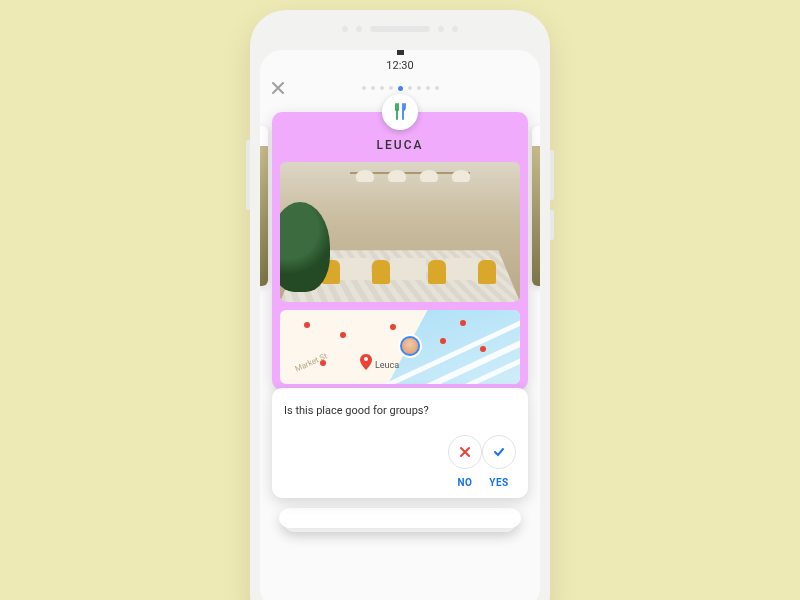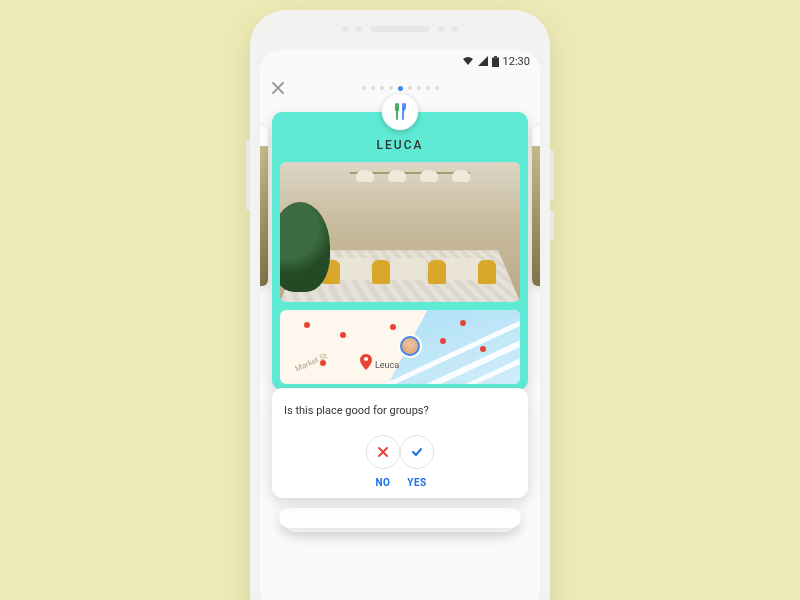--- a/index.html
+++ b/index.html
@@ -45,20 +45,21 @@
   }
   .statusbar {
     height:22px;
     display:flex;
     justify-content:flex-end;
     align-items:center;
     gap:4px;
     padding:0 10px;
     font-size:11px;
     color:#333;
+    flex-direction:column;
   }
   .statusbar svg { display:block; }
 
   .topbar {
     display:flex;
     align-items:center;
     height:32px;
     padding:0 6px;
     position:relative;
   }
@@ -104,21 +105,21 @@
     margin:0 auto;
     background:#fff;
     border-radius:10px;
     box-shadow:0 4px 14px rgba(0,0,0,.12);
   }
 
   .main-card {
     position:absolute;
     top:8px;
     left:12px; right:12px;
-    background:#5eead4;
+    background:#f0abfc;
     border-radius:10px;
     box-shadow:0 4px 14px rgba(0,0,0,.15);
     padding-bottom:6px;
   }
   .icon-badge {
     position:absolute;
     top:-18px;
     left:50%;
     transform:translateX(-50%);
     width:36px;height:36px;
@@ -188,21 +189,21 @@
     border-radius:10px;
     box-shadow:0 4px 14px rgba(0,0,0,.15);
     padding:16px 12px 10px;
   }
   .question-text{
     font-size:11px;
     color:#333;
   }
   .answers{
     display:flex;
-    justify-content:center;
+    justify-content:flex-end;
     margin-top:18px;
   }
   .answer{
     display:flex;flex-direction:column;align-items:center;gap:8px;
     cursor:pointer;
   }
   .answer .circle{
     width:34px;height:34px;border-radius:50%;
     border:1px solid #e3e3e3;
     display:flex;align-items:center;justify-content:center;

